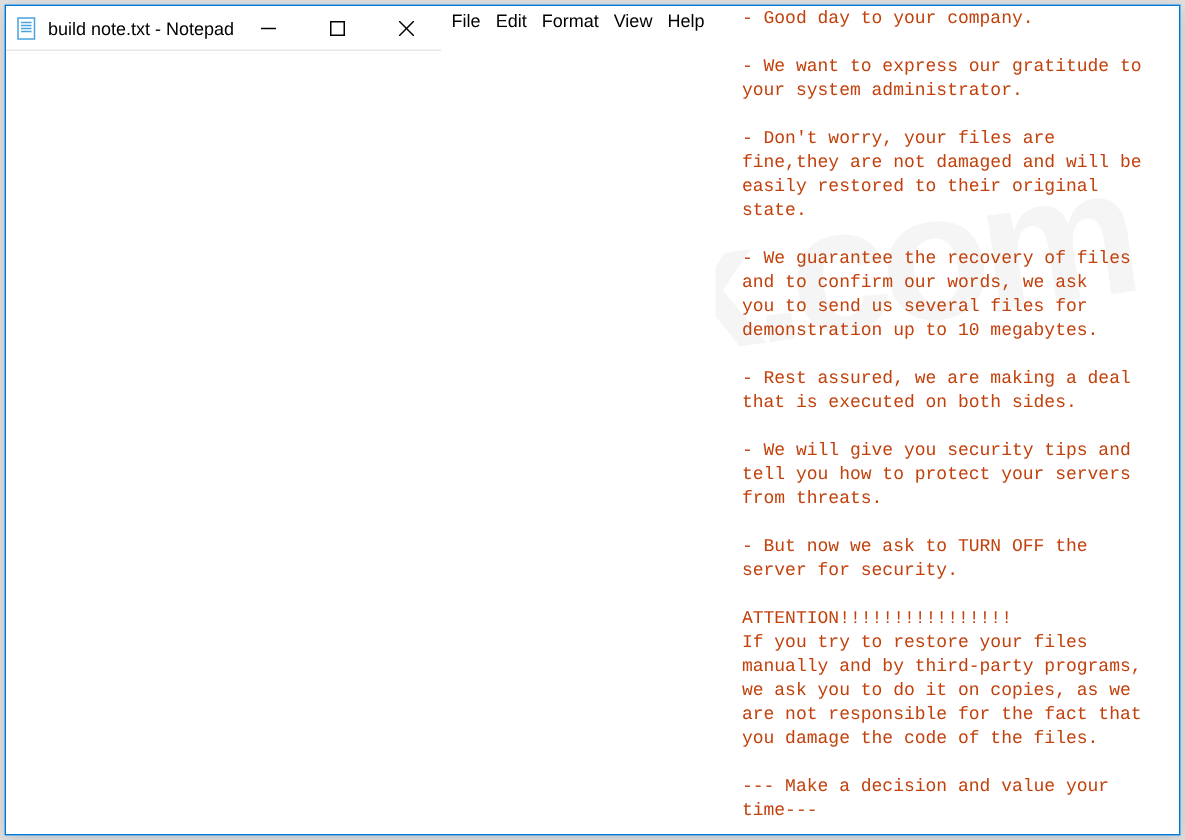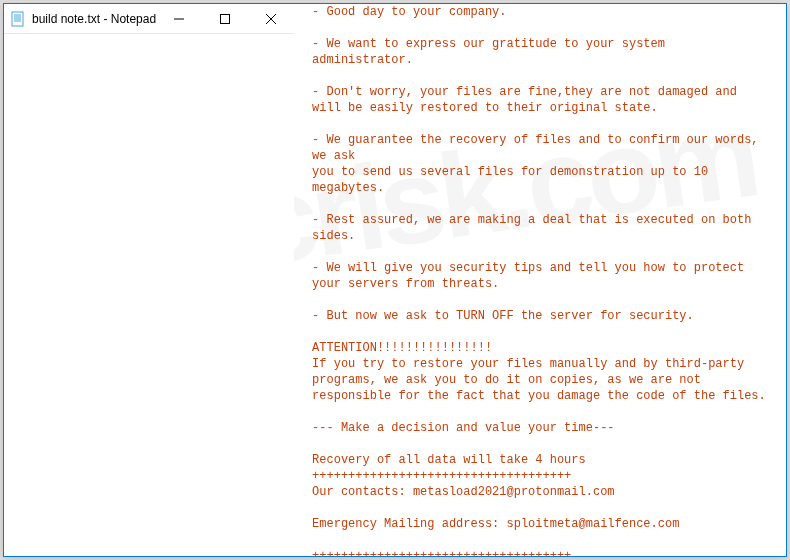--- a/index.html
+++ b/index.html
@@ -134,20 +134,27 @@
         </svg>
     </div>
     <div class="ctrl close">
       <svg viewBox="0 0 10 10">
         <line x1="0" y1="0" x2="10" y2="10" stroke="currentColor" stroke-width="1"></line>
         <line x1="10" y1="0" x2="0" y2="10" stroke="currentColor" stroke-width="1"></line>
       </svg>
     </div>
   </div>
 
+  <div class="menubar">
+    <span class="menu">File</span>
+    <span class="menu">Edit</span>
+    <span class="menu">Format</span>
+    <span class="menu">View</span>
+    <span class="menu">Help</span>
+  </div>
 
   <div class="content">
     <div class="watermark">pcrisk.com</div>
     <div class="textarea"><span>- Good day to your company.
 
 - We want to express our gratitude to your system administrator.
 
 - Don't worry, your files are fine,they are not damaged and will be easily restored to their original state.
 
 - We guarantee the recovery of files and to confirm our words, we ask

